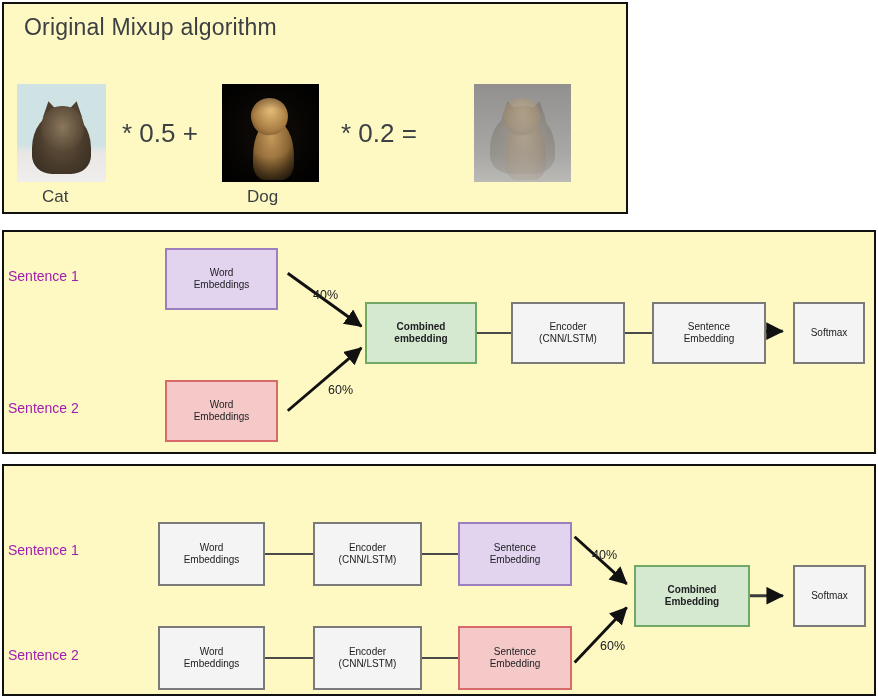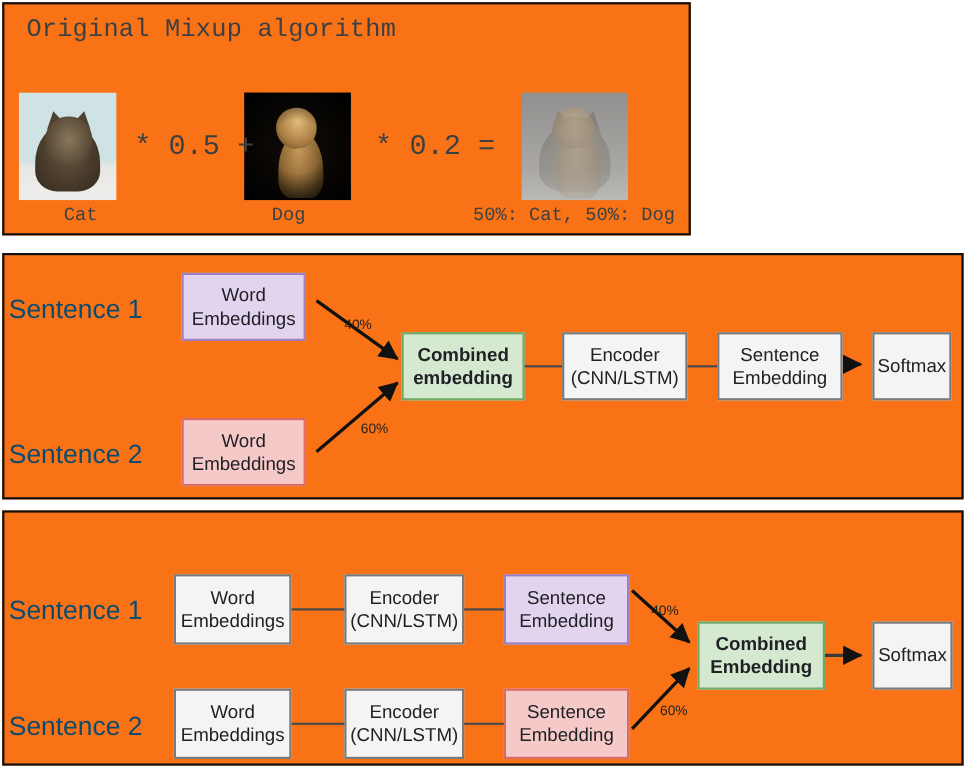--- a/index.html
+++ b/index.html
@@ -10,24 +10,23 @@
   body {
     width: 878px;
     height: 698px;
     position: relative;
     font-family: "Liberation Sans", sans-serif;
     overflow: hidden;
   }
 
   .panel {
     position: absolute;
-    background: #f97316;
+    background: #fef9c3;
     border: 2px solid #111111;
     box-sizing: border-box;
-    font-family: Liberation Mono, monospace;
   }
   #panel-mixup   { left: 2px;  top: 2px;   width: 626px; height: 212px; }
   #panel-word    { left: 2px;  top: 230px; width: 874px; height: 224px; }
   #panel-sent    { left: 2px;  top: 464px; width: 874px; height: 232px; }
 
   
   .panel-title {
     position: absolute;
     color: #3c4043;
     font-size: 23px;
@@ -106,21 +105,21 @@
     position: absolute; inset: 0;
     background: linear-gradient(to bottom, rgba(150,150,150,.35) 0%, rgba(190,190,188,.55) 72%, rgba(205,205,202,.7) 100%);
   }
 
   .caption {
     position: absolute;
     color: #3c4043;
     font-size: 17px;
     white-space: nowrap;
   }
-  #cap-cat { left: 54px;  top: 183px; }
+  #cap-cat { left: 38px;  top: 183px; }
   #cap-dog { left: 243px; top: 183px; }
   #cap-mix { left: 426px; top: 183px; }
 
   .op {
     position: absolute;
     color: #3c4043;
     font-size: 26px;
     white-space: nowrap;
   }
   #op-1 { left: 118px; top: 114px; }
@@ -131,30 +130,30 @@
     position: absolute;
     box-sizing: border-box;
     border: 2px solid #7a7a7a;
     background: #f4f4f4;
     color: #202124;
     display: flex;
     align-items: center;
     justify-content: center;
     text-align: center;
     line-height: 1.25;
-    font-size: 17px;
+    font-size: 10px;
   }
   .box.purple { background: #e2d3ee; border-color: #9d7fbf; }
   .box.red    { background: #f6c9c9; border-color: #d96a6a; }
   .box.green  { background: #d5e8d0; border-color: #72a866; font-weight: bold; }
 
   .sentence-label {
     position: absolute;
-    color: #0c4a6e;
-    font-size: 24px;
+    color: #a21caf;
+    font-size: 14px;
     white-space: nowrap;
   }
 
   .pct {
     position: absolute;
     color: #202124;
     font-size: 12.5px;
     white-space: nowrap;
   }
 
@@ -238,21 +237,20 @@
       <div class="dog-head"></div>
     </div>
     <div class="mix-haze"></div>
   </div>
 
   <div class="op" id="op-1">* 0.5 +</div>
   <div class="op" id="op-2">* 0.2 =</div>
 
   <div class="caption" id="cap-cat">Cat</div>
   <div class="caption" id="cap-dog">Dog</div>
-  <div class="caption" id="cap-mix">50%: Cat, 50%: Dog</div>
 </div>
 
 <div class="panel" id="panel-word">
   <svg class="arrows" viewBox="0 0 874 224">
     <defs>
       <marker id="ah-w" markerWidth="7" markerHeight="7" refX="5.6" refY="3" orient="auto">
         <path d="M0,0 L6,3 L0,6 z" fill="#111"></path>
       </marker>
     </defs>
     <line x1="283" y1="42" x2="358" y2="96" stroke="#111" stroke-width="3" marker-end="url(#ah-w)"></line>

